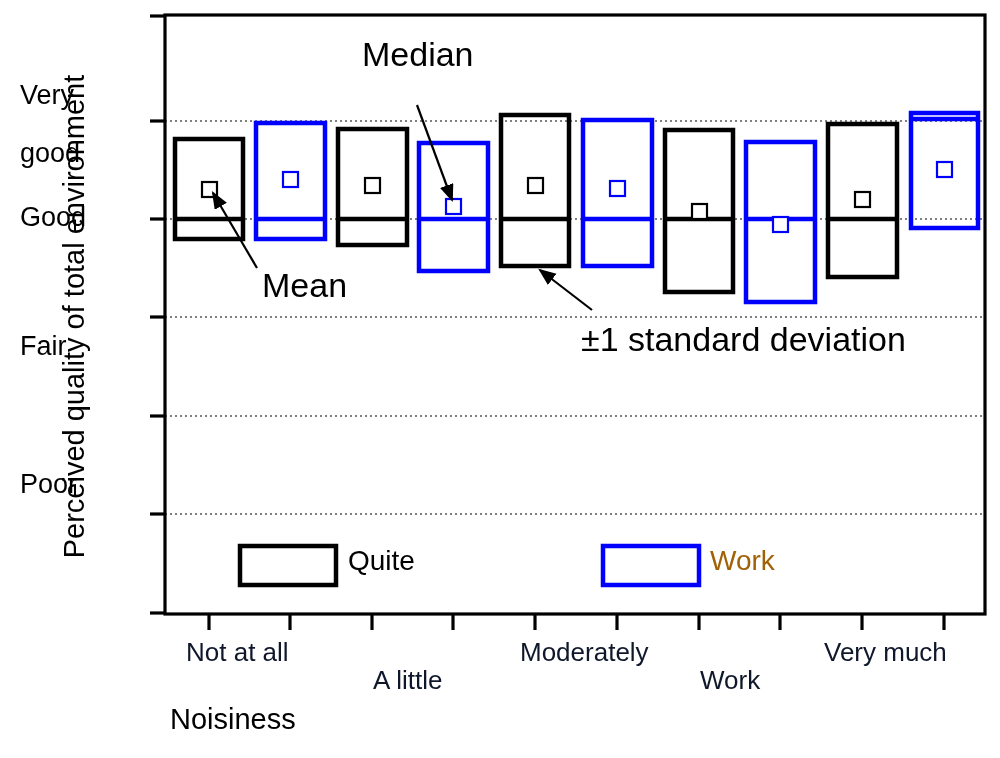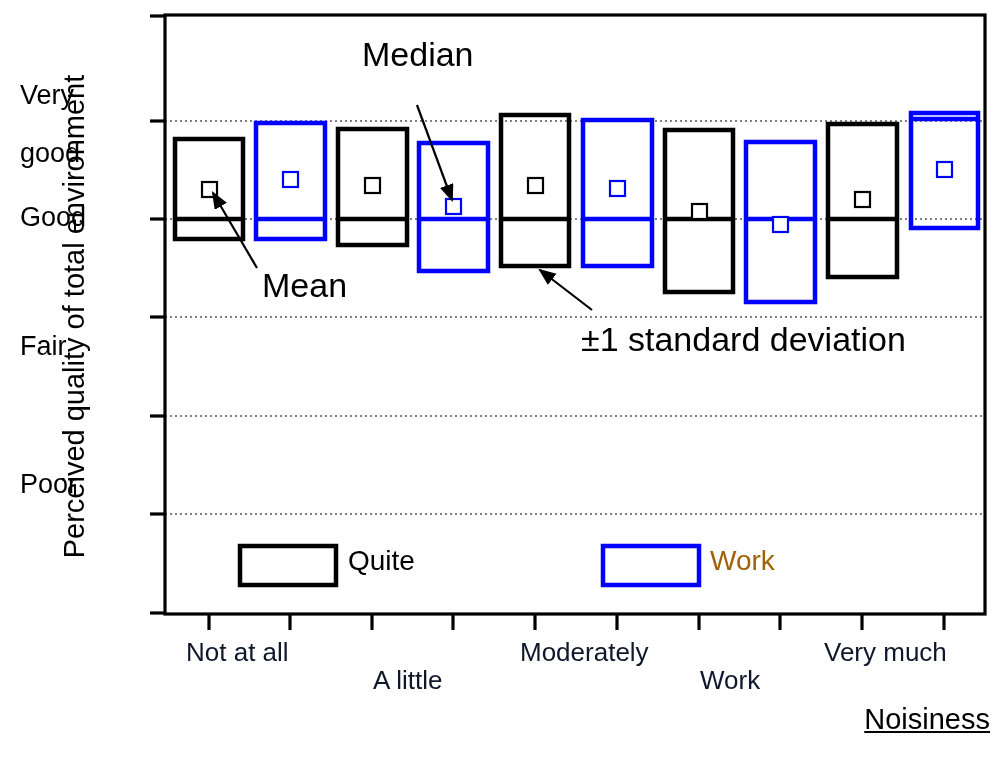--- a/index.html
+++ b/index.html
@@ -29,24 +29,23 @@
     transform: rotate(-90deg);
     font-size: 29px;
     color: #000;
     white-space: nowrap;
   }
   .xlabel {
     position: absolute;
     left: 170px;
     top: 703px;
     width: 820px;
-    text-align: right;
+    text-align: left;
     font-size: 29px;
     color: #000;
-    text-decoration: underline;
   }
   .ytick-label {
     position: absolute;
     font-size: 27px;
     color: #000;
     line-height: 1.08;
     white-space: pre-line;
   }
   .xtick-label {
     position: absolute;

